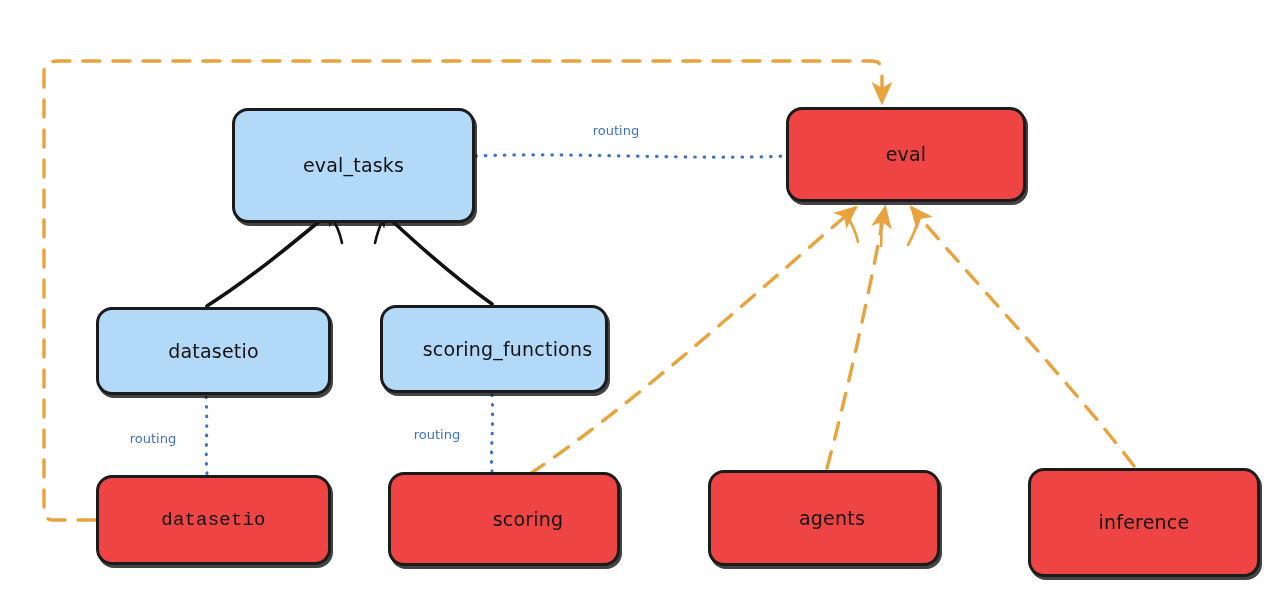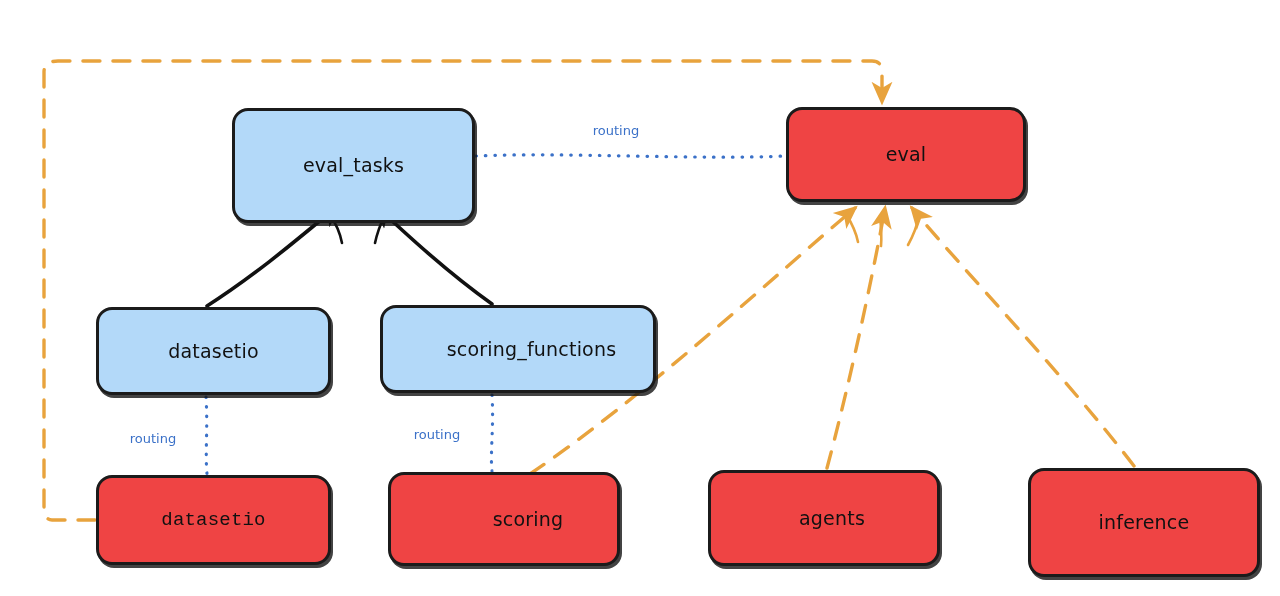--- a/index.html
+++ b/index.html
@@ -122,21 +122,21 @@
   </div>
 
   <div class="node green" style="left:786px; top:107px; width:240px; height:95px;">
     <span class="node-label">eval</span>
   </div>
 
   <div class="node blue" style="left:96px; top:307px; width:235px; height:88px;">
     <span class="node-label">datasetio</span>
   </div>
 
-  <div class="node blue" style="left:380px; top:305px; width:276px; height:88px;padding-left:27px;">
+  <div class="node blue" style="left:380px; top:305px; width:228px; height:88px;padding-left:27px;">
     <span class="node-label">scoring_functions</span>
   </div>
 
   <div class="node green" style="left:96px; top:475px; width:235px; height:90px;font-family:Liberation Mono, monospace;">
     <span class="node-label">datasetio</span>
   </div>
 
   <div class="node green" style="left:388px; top:472px; width:232px; height:94px;padding-left:48px;">
     <span class="node-label">scoring</span>
   </div>

